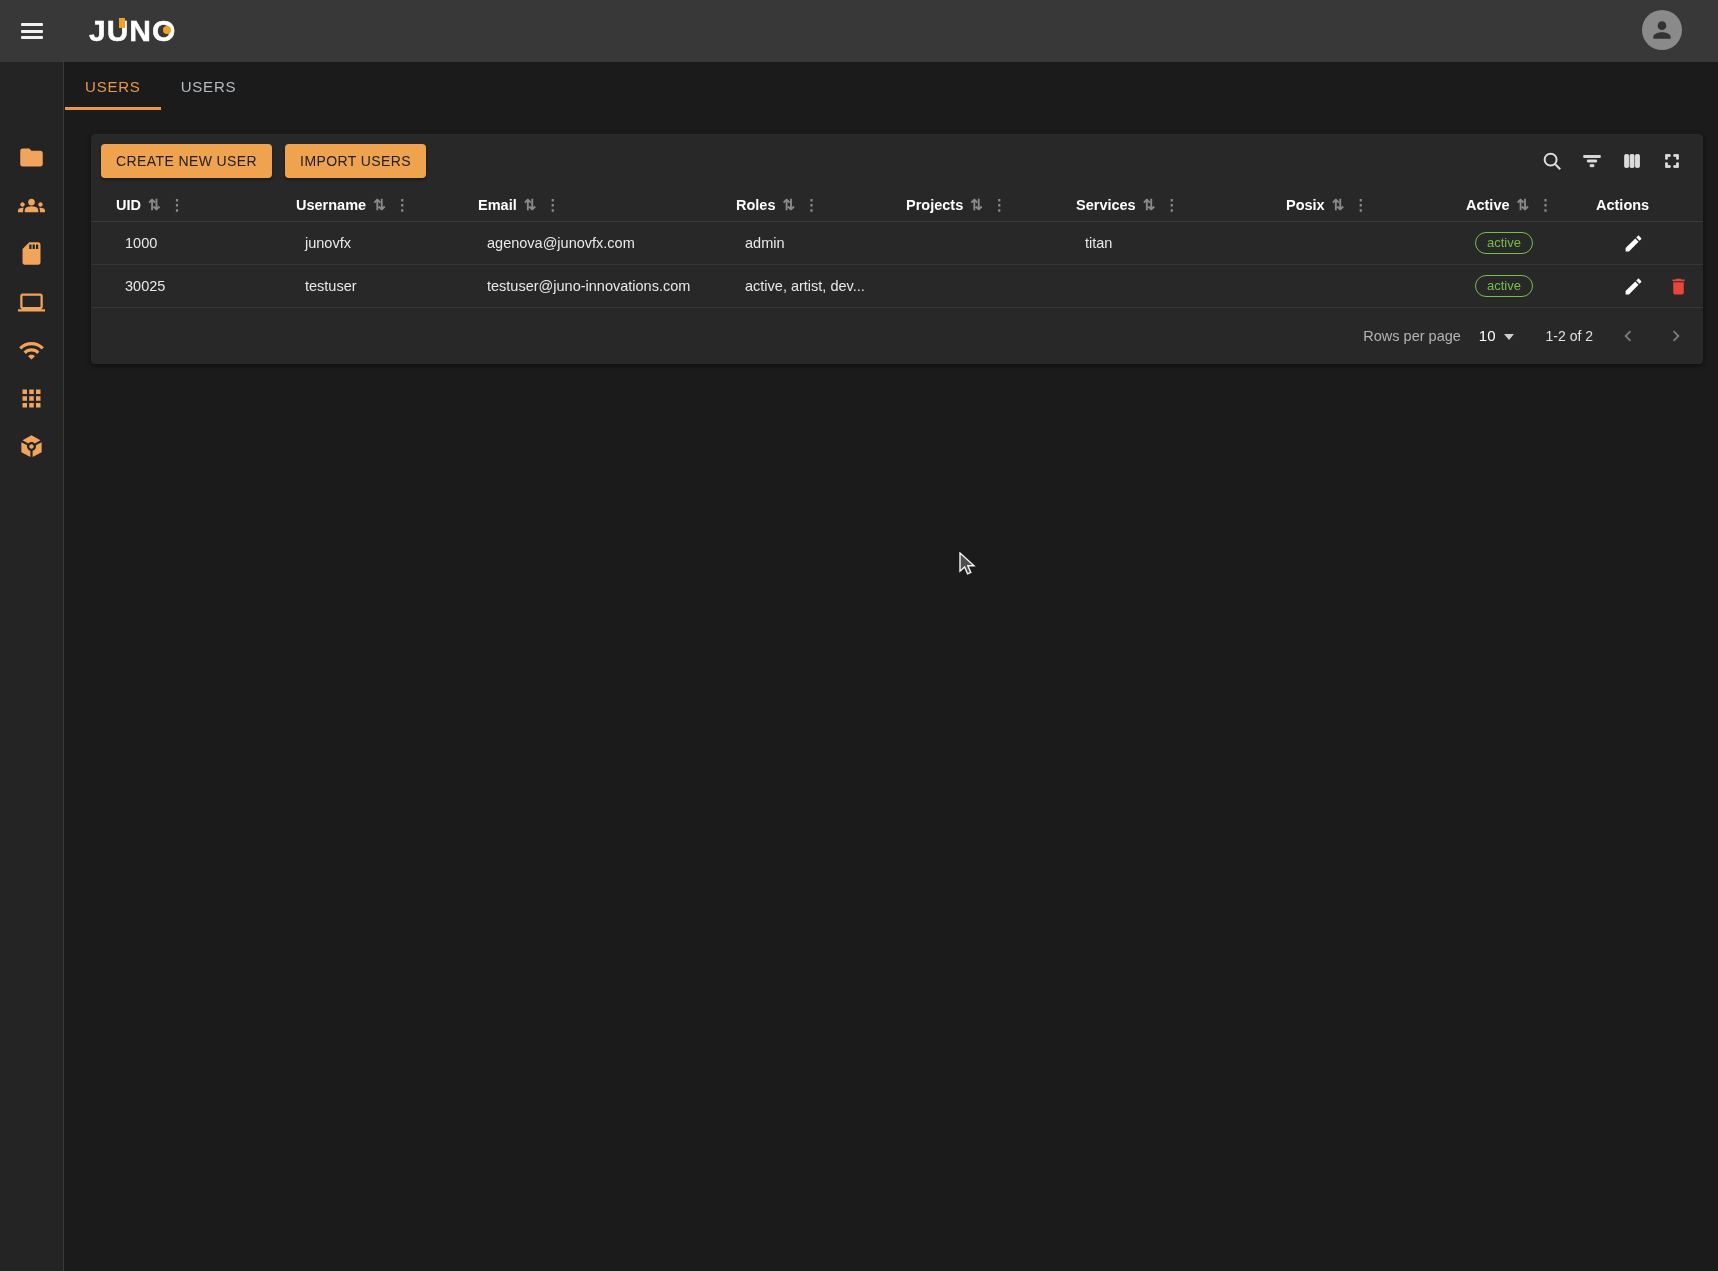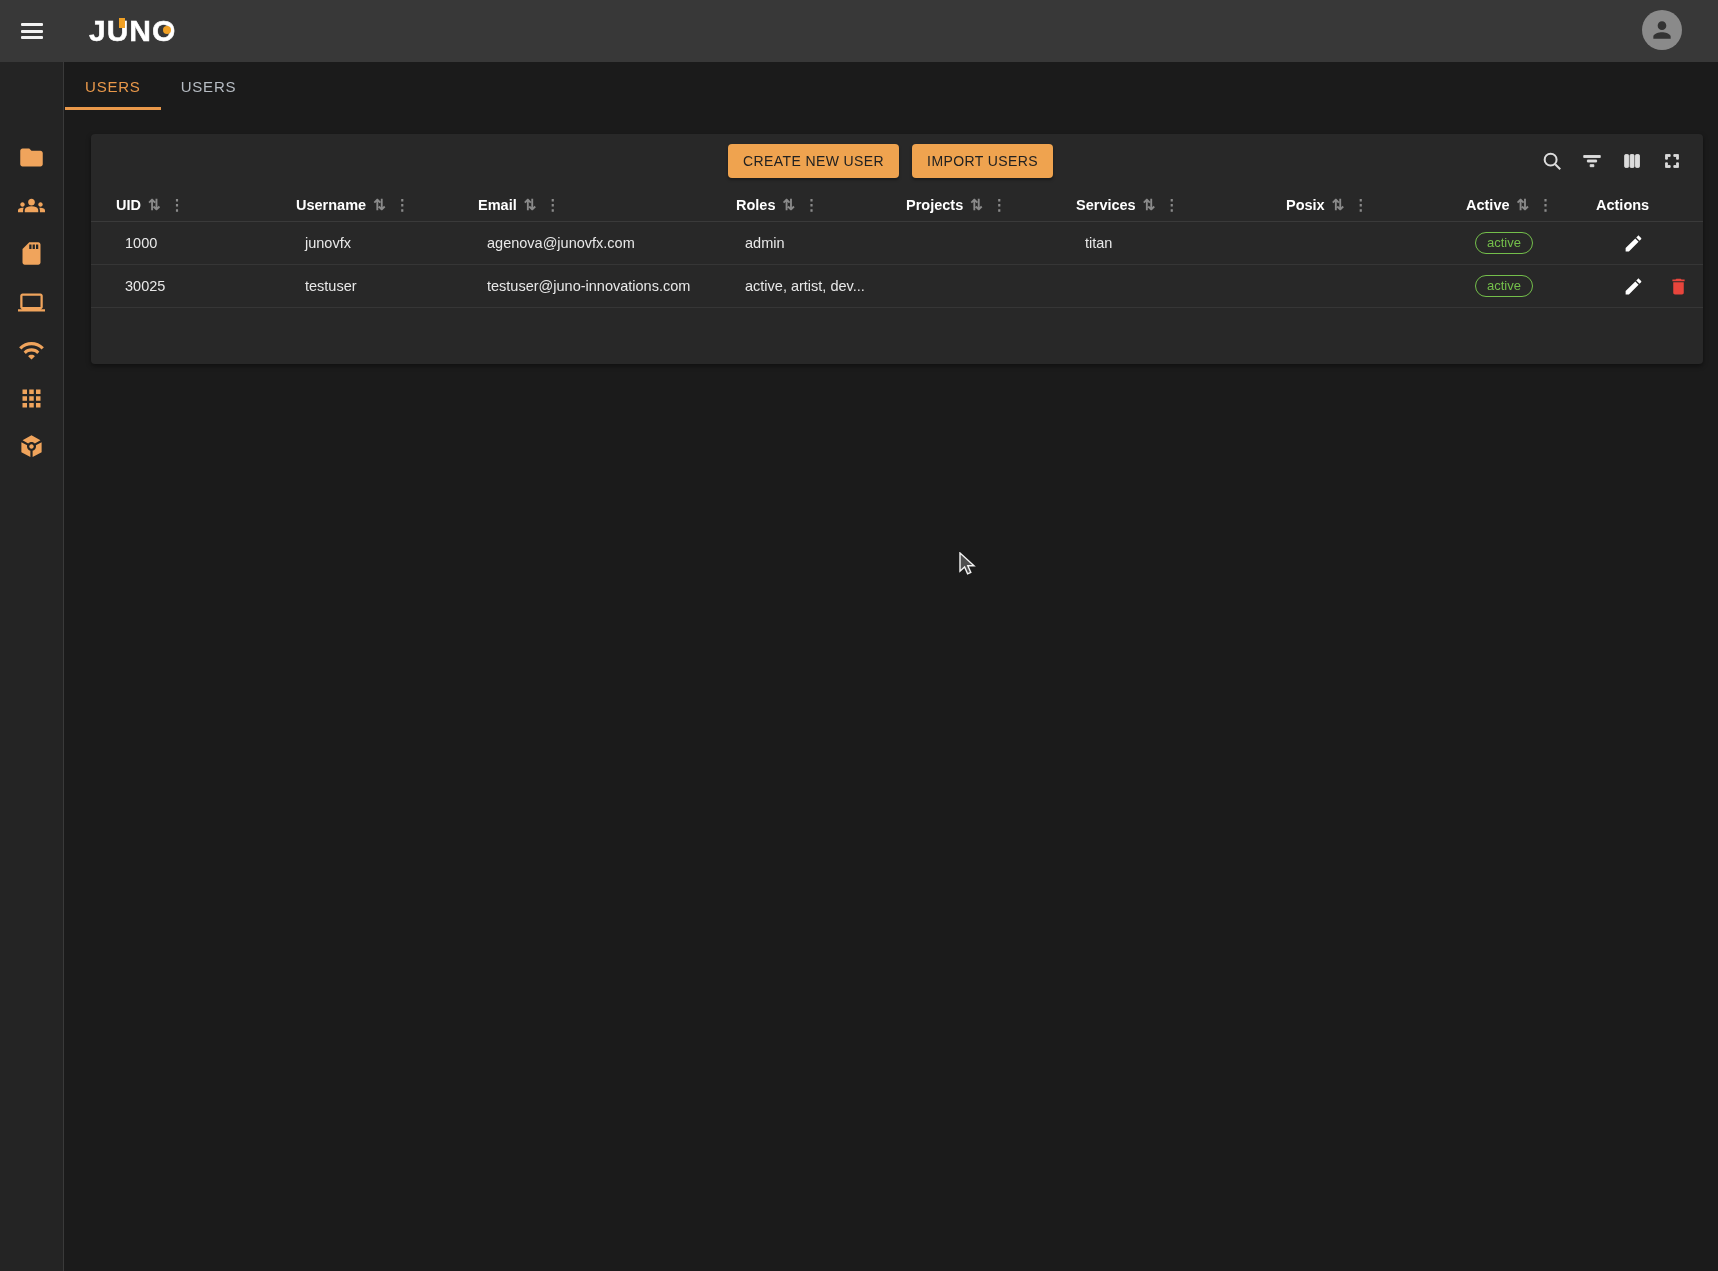--- a/index.html
+++ b/index.html
@@ -69,21 +69,21 @@
     position:absolute; left:0; bottom:0; width:100%; height:3px; background:#e9984a;
   }
 
   
   .card {
     position:absolute; left:26px; top:72px; width:1612px; height:230px;
     background:#282828; border-radius:4px;
     box-shadow:0 2px 5px rgba(0,0,0,.45);
   }
   .card-toolbar {
-    height:54px; display:flex; align-items:center; padding:12px 10px; position:relative;justify-content:center;
+    height:54px; display:flex; align-items:center; padding:12px 10px; position:relative;
   }
   .btn {
     background:#efa34f; color:#212121;
     border:none; border-radius:4px;
     font-family:"Liberation Sans", sans-serif;
     font-size:14px; font-weight:500; letter-spacing:.4px;
     padding:9px 15px; margin-right:13px; cursor:pointer;
     box-shadow:0 2px 3px rgba(0,0,0,.35);
   }
   .toolbar-icons {
@@ -324,20 +324,38 @@
             </svg>
         </span>
         <span class="act-icon delete">
           <svg viewBox="0 0 24 24">
               <path d="M6 19c0 1.1.9 2 2 2h8c1.1 0 2-.9 2-2V7H6v12zM19 4h-3.5l-1-1h-5l-1 1H5v2h14V4z"></path>
             </svg>
         </span>
       </div>
     </div>
 
+    <div class="tfoot">
+      <span class="rpp-label">Rows per page</span>
+      <span class="rpp-select">
+        <span class="rpp-value">10</span>
+        <span class="caret"></span>
+      </span>
+      <span class="range">1-2 of 2</span>
+      <span class="pg-btn">
+        <svg viewBox="0 0 24 24">
+            <path d="M15.41 7.41 14 6l-6 6 6 6 1.41-1.41L10.83 12z"></path>
+          </svg>
+      </span>
+      <span class="pg-btn">
+        <svg viewBox="0 0 24 24">
+            <path d="M8.59 16.59 10 18l6-6-6-6-1.41 1.41L13.17 12z"></path>
+          </svg>
+      </span>
+    </div>
 
   </section>
 </main>
 
 <div class="cursor">
   <svg width="22" height="26" viewBox="0 0 22 26">
     <polygon points="1,1 1,19.2 5.6,15 8.6,21.8 11.8,20.4 8.8,13.8 15,13.8" fill="#4e4e4e" stroke="#f2f2f2" stroke-width="1.4"></polygon>
   </svg>
 </div>
 

